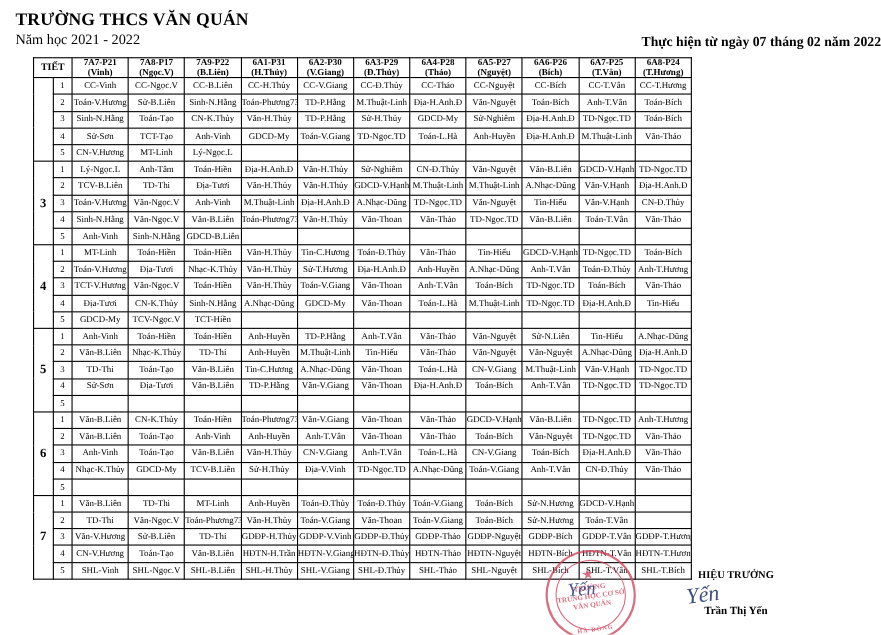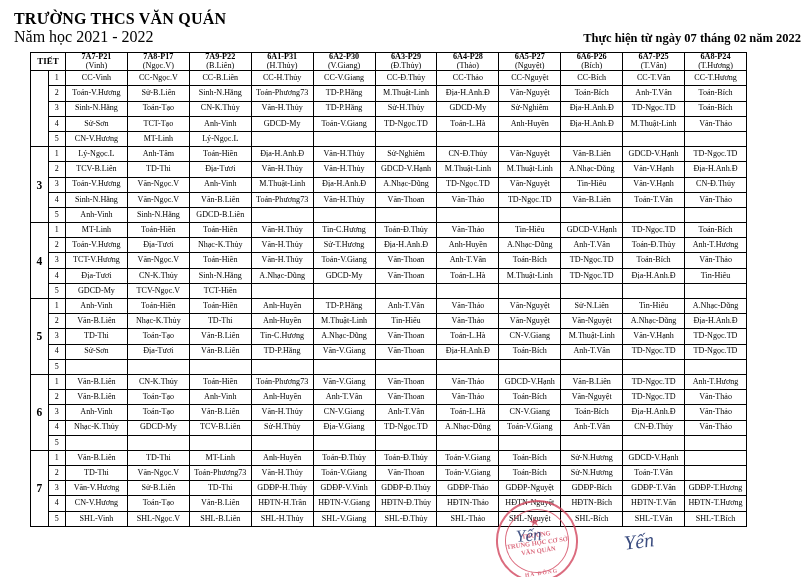--- a/index.html
+++ b/index.html
@@ -27,21 +27,21 @@
     font-family: "Liberation Serif", serif;
     font-weight: bold;
     font-size: 16px;
     letter-spacing: 0.2px;
     white-space: nowrap;
   }
   .school-year {
     position: absolute;
     left: 14px;
     top: 28px;
-    font-size: 16px;
+    font-size: 13px;
     white-space: nowrap;
   }
   .main-title {
     position: absolute;
     left: 0;
     right: 0;
     top: 8px;
     text-align: center;
     font-weight: bold;
     font-size: 17.5px;
@@ -55,21 +55,21 @@
     text-align: right;
     font-weight: bold;
     font-size: 12.5px;
   }
   table.tkb {
     position: absolute;
     left: 30px;
     top: 52px;
     border-collapse: collapse;
     table-layout: fixed;
-    width: 717px;
+    width: 599px;
     font-size: 8.3px;
     font-family: "Liberation Serif", serif;
     border-radius: 26px;
   }
   table.tkb td, table.tkb th {
     border: 1px solid #000000;
     padding: 0;
     text-align: center;
     vertical-align: middle;
     height: 14.2px;
@@ -88,21 +88,21 @@
     font-size: 8.2px;
     height: 26px;
     padding: 1px 0;
   }
   th.hdr-class .cls {
     display: block;
     font-weight: bold;
   }
   th.hdr-class .tea {
     display: block;
-    font-weight: normal;
+    font-weight: bold;
     font-style: normal;
   }
   td.period-num {
     width: 16px;
     font-size: 8px;
   }
   td.block-num {
     width: 18px;
     font-weight: bold;
     font-size: 11.5px;
@@ -588,21 +588,21 @@
           <td class="cell">Toán-Bích</td>
           <td class="cell">Địa-H.Anh.Đ</td>
           <td class="cell">Văn-Thảo</td>
         </tr>
         <tr>
           <td class="period-num">4</td>
           <td class="cell">Nhạc-K.Thủy</td>
           <td class="cell">GDCD-My</td>
           <td class="cell">TCV-B.Liên</td>
           <td class="cell">Sử-H.Thủy</td>
-          <td class="cell">Địa-V.Giang</td>
+          <td class="cell">Địa-V.Vinh</td>
           <td class="cell">TD-Ngọc.TD</td>
           <td class="cell">A.Nhạc-Dũng</td>
           <td class="cell">Toán-V.Giang</td>
           <td class="cell">Anh-T.Vân</td>
           <td class="cell">CN-Đ.Thủy</td>
           <td class="cell">Văn-Thảo</td>
         </tr>
         <tr>
           <td class="period-num">5</td>
           <td class="cell"></td>
@@ -697,15 +697,19 @@
     <div class="stamp-text">
       <span>TRƯỜNG</span><br>
       <span>TRUNG HỌC CƠ SỞ</span><br>
       <span>VĂN QUÁN</span>
     </div>
     <div class="stamp-arc-bottom">HÀ ĐÔNG</div>
   </div>
 
   <div class="sig-scribble2">Yến</div>
 
+  <div class="signature-block">
+    <div>HIỆU TRƯỞNG</div>
+    <div class="sig-name">Trần Thị Yến</div>
+  </div>
   <div class="sig-scribble">Yến</div>
 
 </div>
 
 </body></html>

